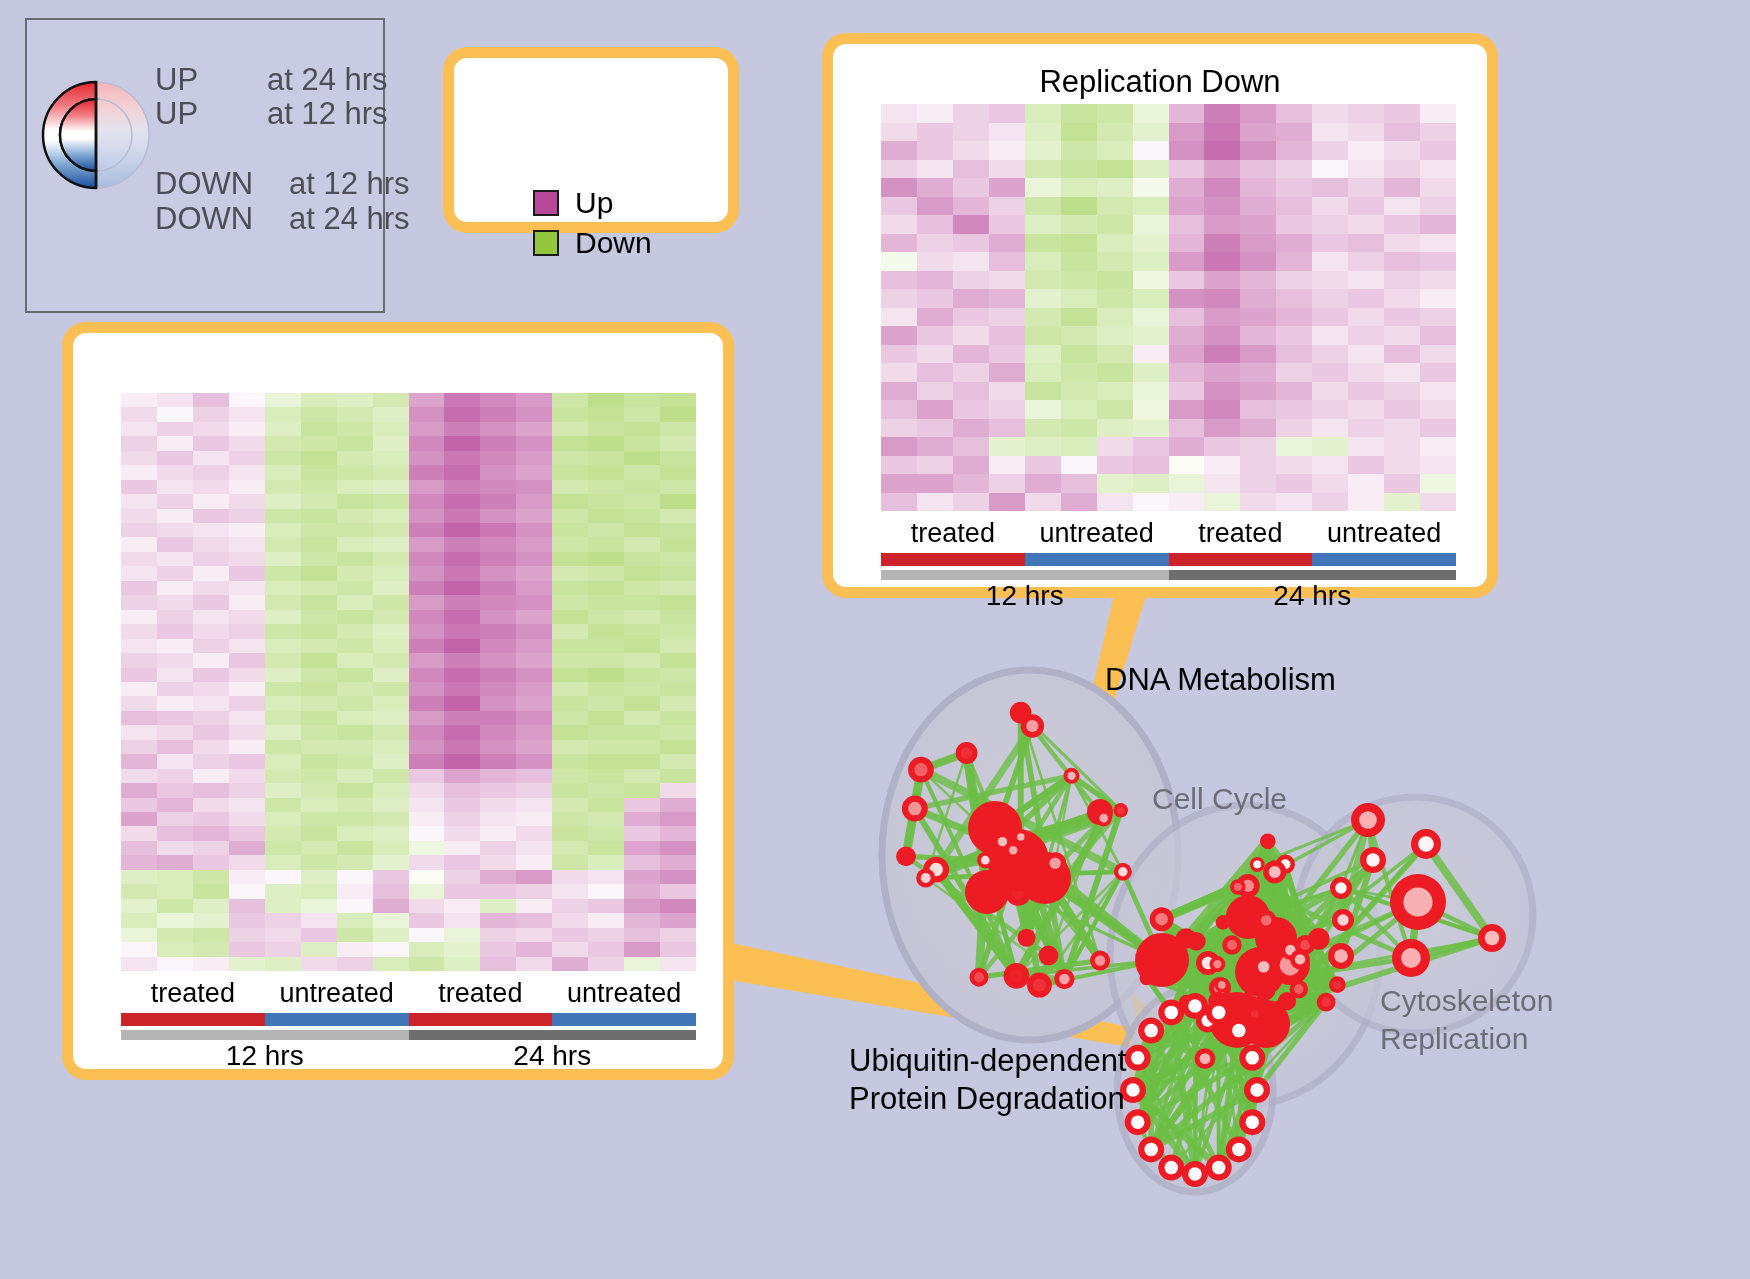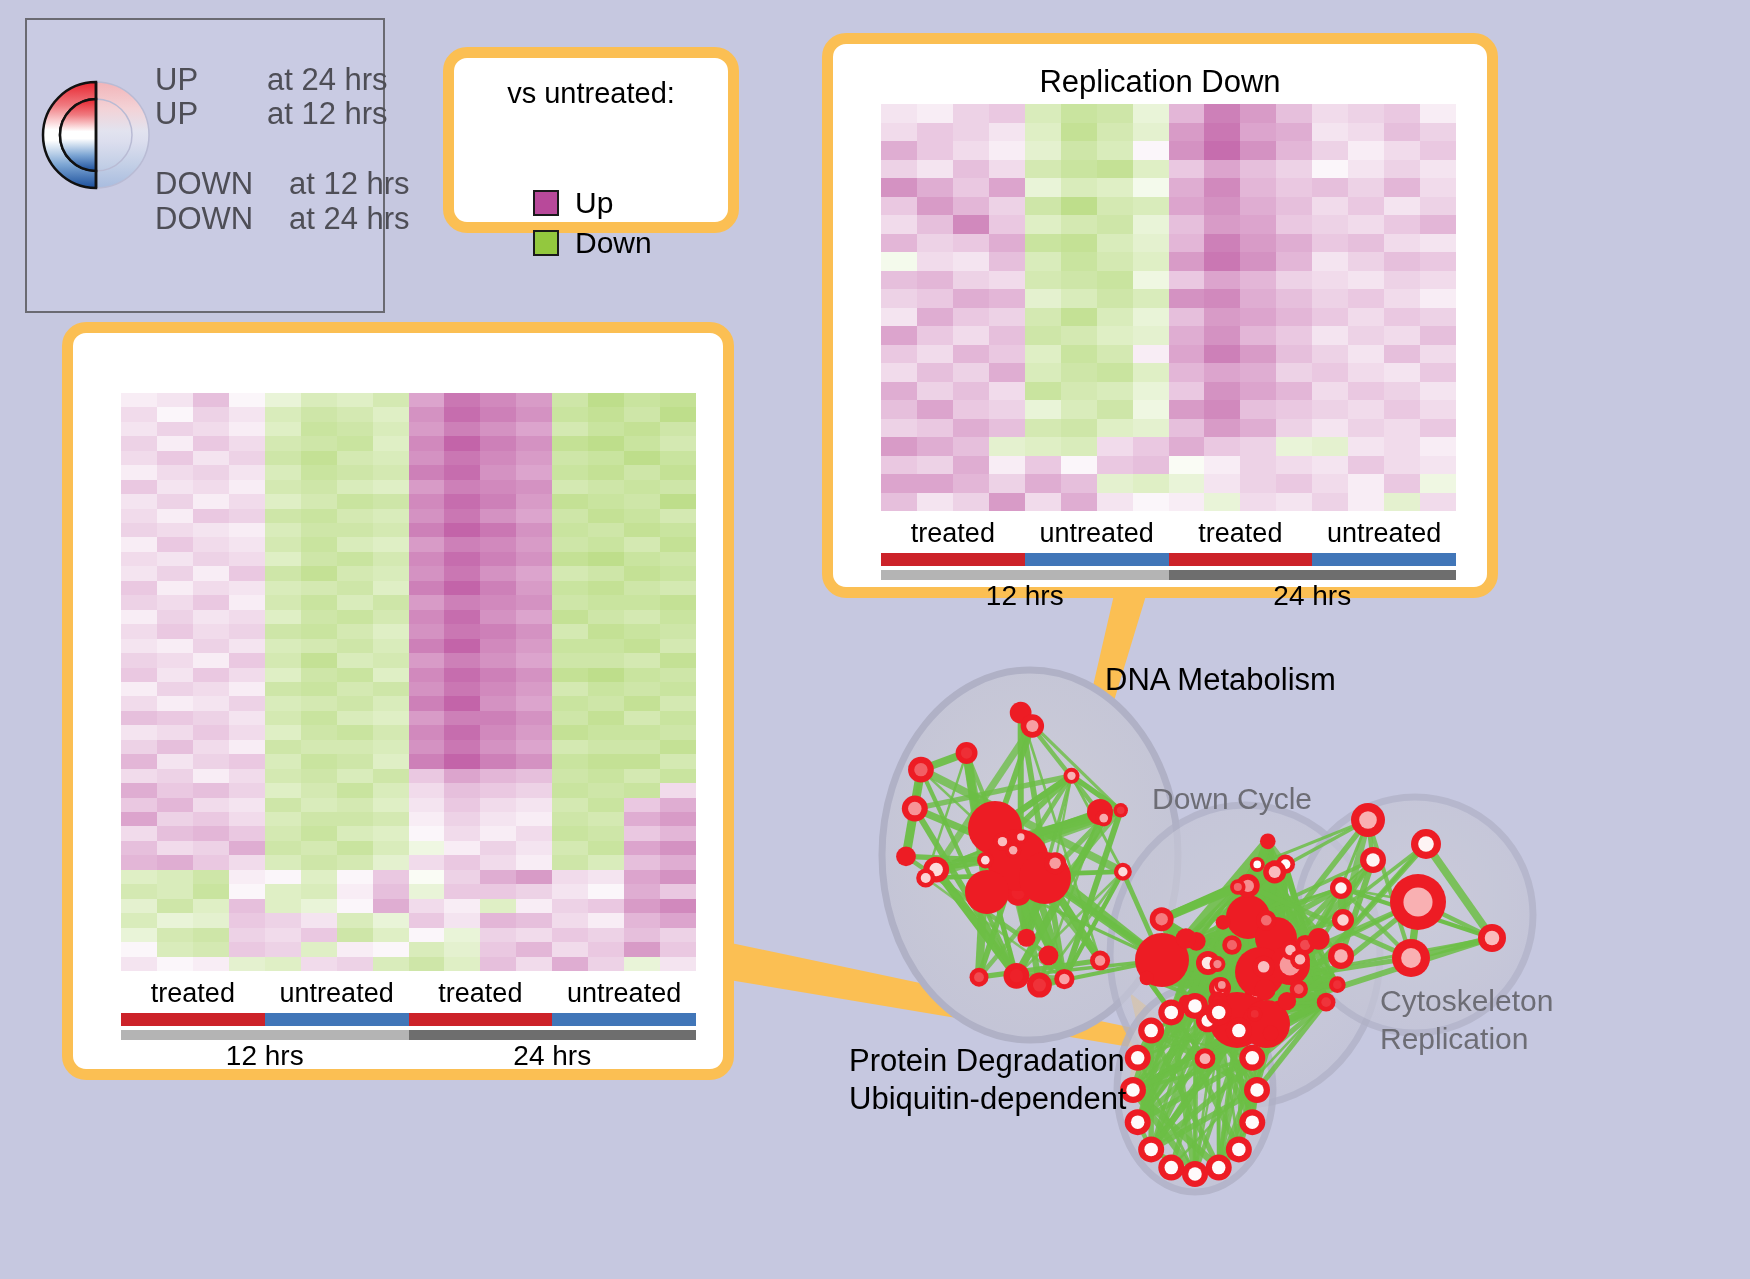--- a/index.html
+++ b/index.html
@@ -134,21 +134,20 @@
   <span class="wheel-label" id="wl-at12">at 12 hrs</span>
   <span class="wheel-label" id="wl-dn12">DOWN</span>
   <span class="wheel-label" id="wl-at12b">at 12 hrs</span>
   <span class="wheel-label" id="wl-dn24">DOWN</span>
   <span class="wheel-label" id="wl-at24b">at 24 hrs</span>
 
 </div>
 
 <div class="abs panel" id="legend-panel">
   <div id="legend-title">
-    <div>vs untreated:</div>
   </div>
   <div class="legend-row" id="legend-row-up">
     <span class="swatch" id="sw-up" style="background: rgb(184, 73, 154);"></span>
     <span>Up</span>
   </div>
   <div class="legend-row" id="legend-row-down">
     <span class="swatch" id="sw-down" style="background: rgb(147, 200, 62);"></span>
     <span>Down</span>
   </div>
 </div>
@@ -1885,21 +1884,21 @@
       <circle cx="347.71946898430025" cy="437.8545916813324" r="13" fill="#ed1c24"></circle>
       <circle cx="347.71946898430025" cy="437.8545916813324" r="6.76" fill="rgb(255,250,251)"></circle>
       <circle cx="361.15937956643404" cy="410.60303038033" r="13" fill="#ed1c24"></circle>
       <circle cx="361.15937956643404" cy="410.60303038033" r="6.76" fill="rgb(255,250,251)"></circle>
       <circle cx="381.2736271933644" cy="392.39411926905194" r="13" fill="#ed1c24"></circle>
       <circle cx="381.2736271933644" cy="392.39411926905194" r="6.76" fill="rgb(255,250,251)"></circle>
     </g>
 </svg>
 
 <div class="abs net-label" id="lab-dna" style="z-index:4">DNA Metabolism</div>
-<div class="abs net-label" id="lab-cc" style="z-index:4">Down Cycle</div>
+<div class="abs net-label" id="lab-cc" style="z-index:4">Cell Cycle</div>
 <div class="abs net-label" id="lab-mt" style="z-index:4">
   <div>Cytoskeleton</div>
   <div>Replication</div>
 </div>
 <div class="abs net-label" id="lab-ub" style="z-index:4">
+  <div>Ubiquitin-dependent</div>
   <div>Protein Degradation</div>
-  <div>Ubiquitin-dependent</div>
 </div>
 
 </body></html>

